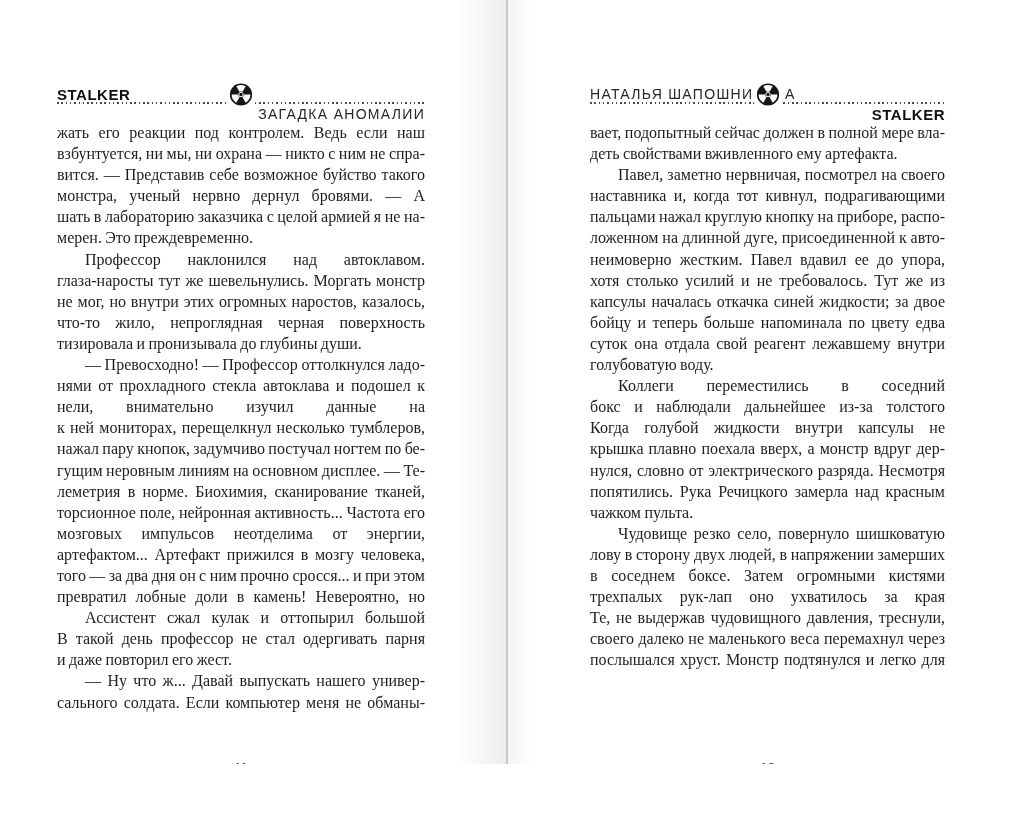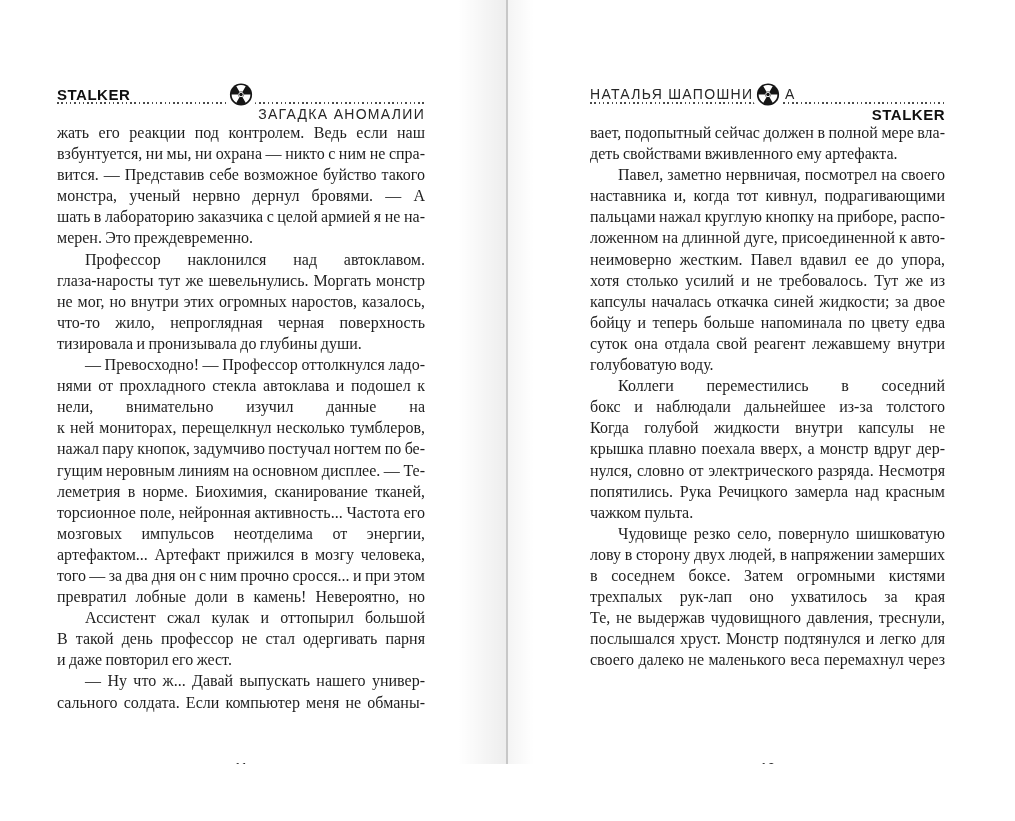--- a/index.html
+++ b/index.html
@@ -186,22 +186,22 @@
           <div class="line">нулся, словно от электрического разряда. Несмотря</div>
           <div class="line">попятились. Рука Речицкого замерла над красным ры-</div>
           <div class="line last">чажком пульта.</div>
         </div>
         <div class="para">
           <div class="line indent">Чудовище резко село, повернуло шишковатую го-</div>
           <div class="line">лову в сторону двух людей, в напряжении замерших</div>
           <div class="line">в соседнем боксе. Затем огромными кистями когтистых</div>
           <div class="line">трехпалых рук-лап оно ухватилось за края автоклава.</div>
           <div class="line">Те, не выдержав чудовищного давления, треснули,</div>
+          <div class="line">своего далеко не маленького веса перемахнул через</div>
           <div class="line">послышался хруст. Монстр подтянулся и легко для</div>
-          <div class="line">своего далеко не маленького веса перемахнул через</div>
         </div>
       </div>
     <div class="page-num">12</div>
   </section>
 
   <div class="spine"></div>
 
 </div>
 
 </body></html>

